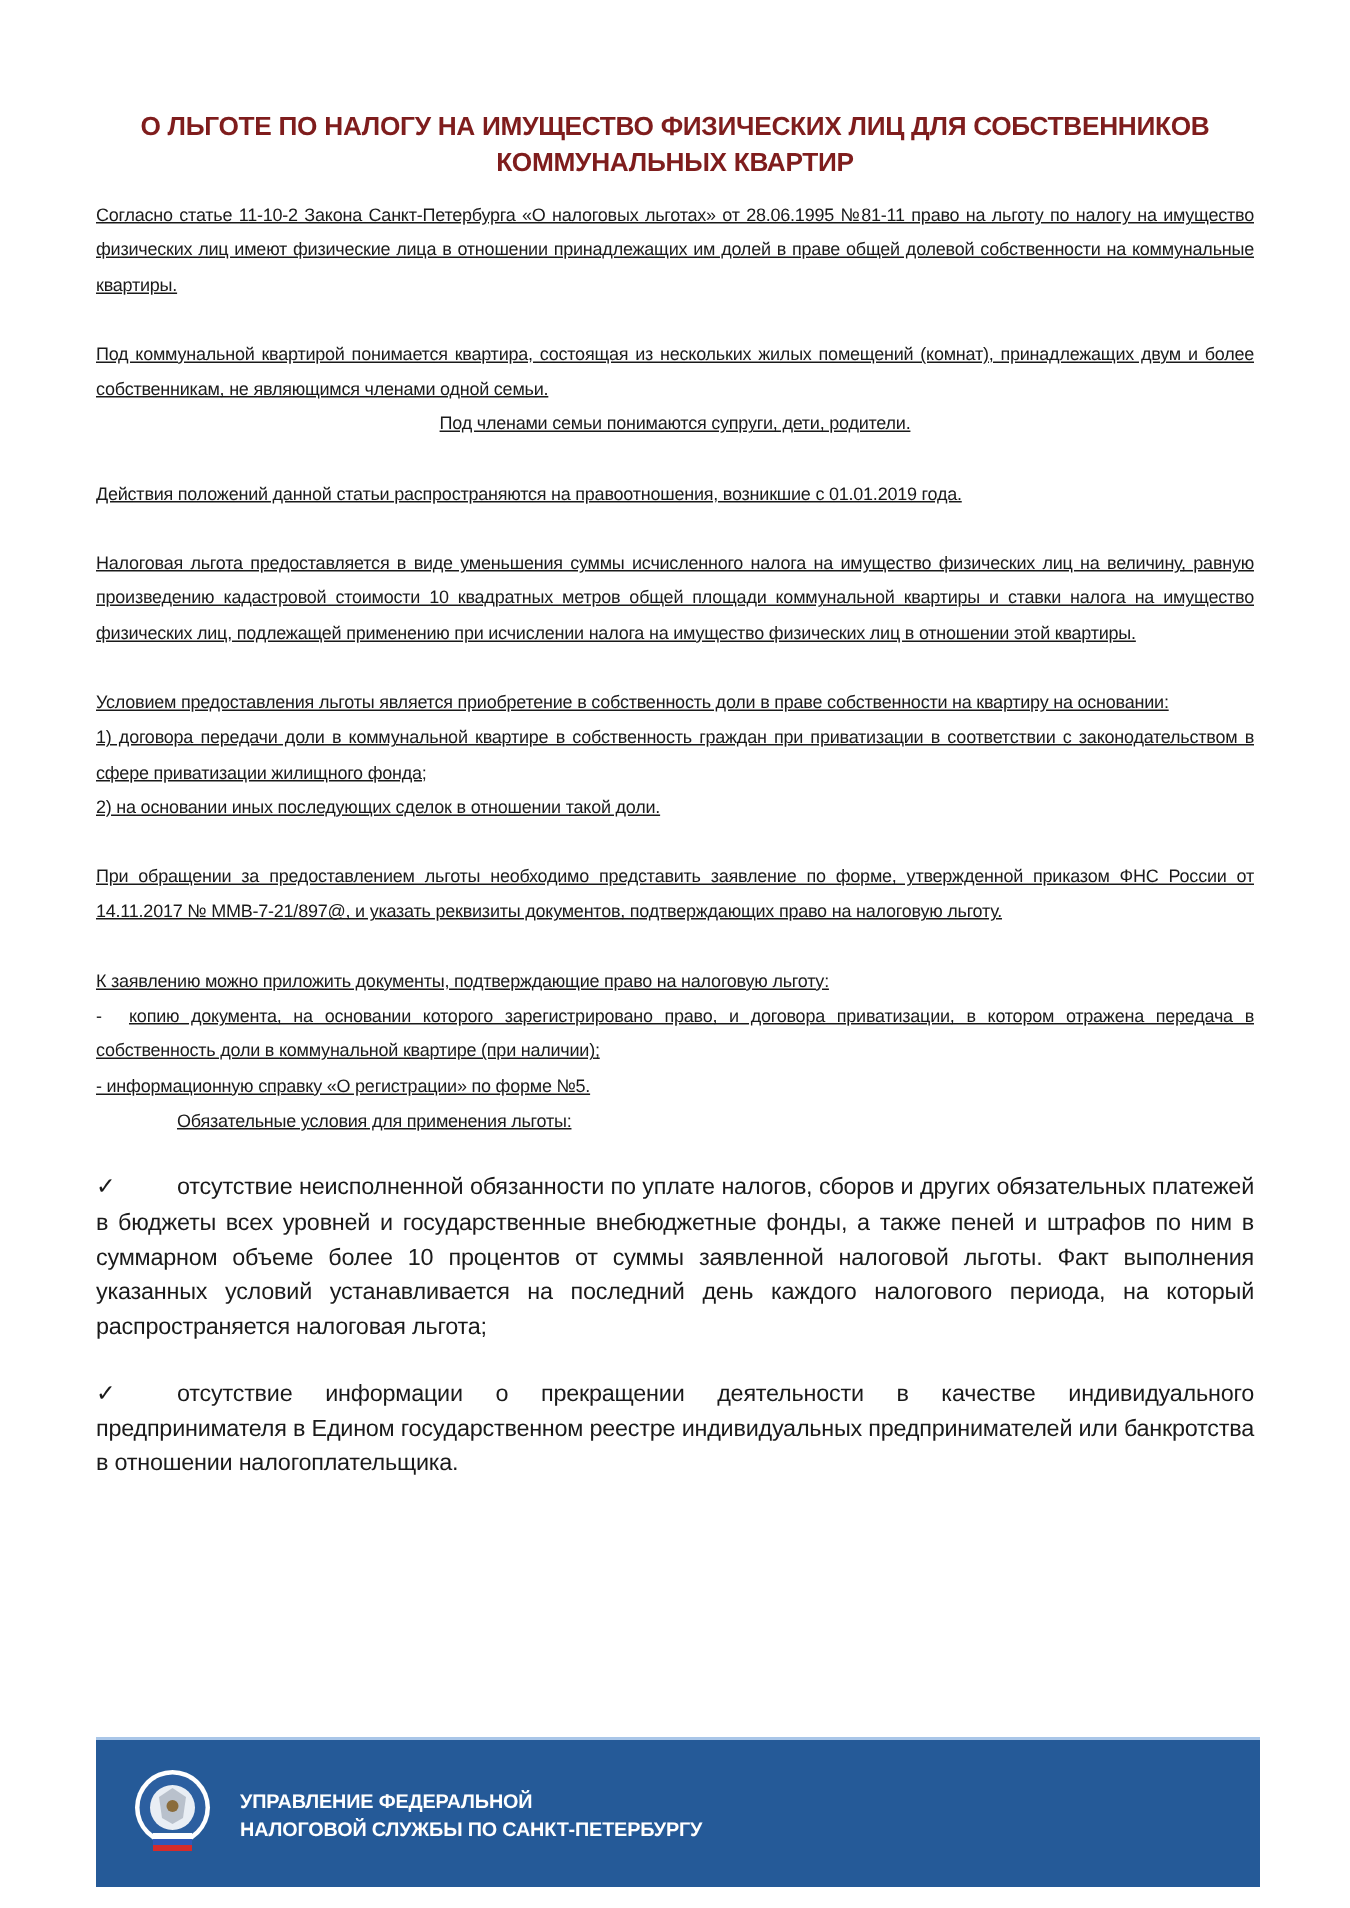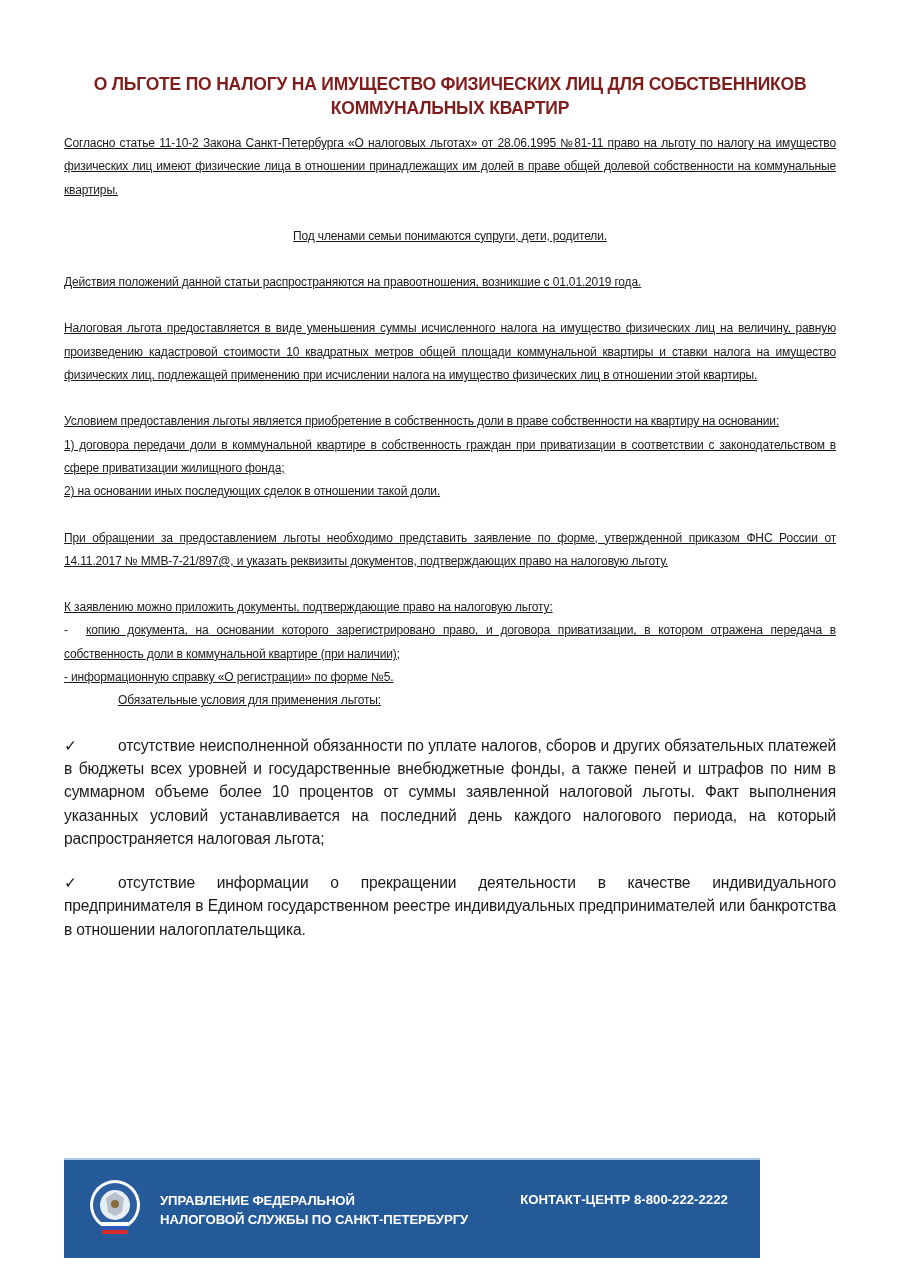--- a/index.html
+++ b/index.html
@@ -9,41 +9,42 @@
   .title { text-align: center; font-weight: bold; color: #7f1d1d; font-size: 17.5px;
            line-height: 24px; margin: 0 0 12px 0; letter-spacing: -0.2px; }
   .para { font-size: 12px; line-height: 23.3px; text-align: justify; margin: 0 0 23px 0;
           letter-spacing: -0.15px; text-decoration: underline; }
   .para.tight { margin-bottom: 0; }
   .line { display: block; }
   .indent { padding-left: 54px; }
   .check-item { font-size: 15.6px; line-height: 23.3px; text-align: justify; letter-spacing: -0.15px; margin-top: 21px; }
   .check { display: inline-block; width: 54px; }
   .dash { display: inline-block; width: 22px; }
-  .footer { position: absolute; left: 64px; top: 1158px; width: 696px; height: 100px;
+  .footer { position: absolute; left: 64px; top: 1158px; width: 776px; height: 100px;
             background: #255a98; border-top: 2px solid #a9c6e8; box-sizing: border-box; }
   .logo { position: absolute; left: 22px; top: 18px; width: 58px; height: 62px; }
   .org { position: absolute; left: 96px; top: 31px; color: #ffffff; font-weight: bold;
          font-size: 13.2px; line-height: 19px; letter-spacing: -0.1px; }
   .contact { position: absolute; left: 420px; top: 31px; width: 280px; text-align: center;
              color: #ffffff; font-weight: bold; font-size: 13.2px; line-height: 18px; }
   .contact .url { font-size: 12.5px; }
 </style>
 </head>
 <body>
 
 <div class="page">
   <h1 class="title">
     <span class="line">О ЛЬГОТЕ ПО НАЛОГУ НА ИМУЩЕСТВО ФИЗИЧЕСКИХ ЛИЦ ДЛЯ СОБСТВЕННИКОВ</span>
     <span class="line">КОММУНАЛЬНЫХ КВАРТИР</span>
   </h1>
 
   <p class="para">Согласно статье 11-10-2 Закона Санкт-Петербурга «О налоговых льготах» от 28.06.1995 №81-11 право на льготу по налогу на имущество физических лиц имеют физические лица в отношении принадлежащих им долей в праве общей долевой собственности на коммунальные квартиры.</p>
 
   <div class="para">
+    <span class="line">Под коммунальной квартирой понимается квартира, состоящая из нескольких жилых помещений (комнат), принадлежащих двум и более собственникам, не являющимся членами одной семьи.</span>
     <span class="line" style="text-align:center">Под членами семьи понимаются супруги, дети, родители.</span>
   </div>
 
   <p class="para">Действия положений данной статьи распространяются на правоотношения, возникшие с 01.01.2019 года.</p>
 
   <p class="para">Налоговая льгота предоставляется в виде уменьшения суммы исчисленного налога на имущество физических лиц на величину, равную произведению кадастровой стоимости 10 квадратных метров общей площади коммунальной квартиры и ставки налога на имущество физических лиц, подлежащей применению при исчислении налога на имущество физических лиц в отношении этой квартиры.</p>
 
   <div class="para">
     <span class="line">Условием предоставления льготы является приобретение в собственность доли в праве собственности на квартиру на основании:</span>
     <span class="line">1) договора передачи доли в коммунальной квартире в собственность граждан при приватизации в соответствии с законодательством в сфере приватизации жилищного фонда;</span>
@@ -76,15 +77,14 @@
     <circle cx="29" cy="26" r="4" fill="#8a6c3c"></circle>
     <rect x="16" y="44" width="26" height="4" fill="#ffffff"></rect>
     <rect x="16" y="48" width="26" height="4" fill="#2f58b8"></rect>
     <rect x="16" y="52" width="26" height="4" fill="#d52b2b"></rect>
   </svg>
   <div class="org">
     <span class="line">УПРАВЛЕНИЕ ФЕДЕРАЛЬНОЙ</span>
     <span class="line">НАЛОГОВОЙ СЛУЖБЫ ПО САНКТ-ПЕТЕРБУРГУ</span>
   </div>
   <div class="contact">
-    <span class="line">КОНТАКТ-ЦЕНТР 8-800-222-2222</span>
   </div>
 </div>
 
 </body></html>

